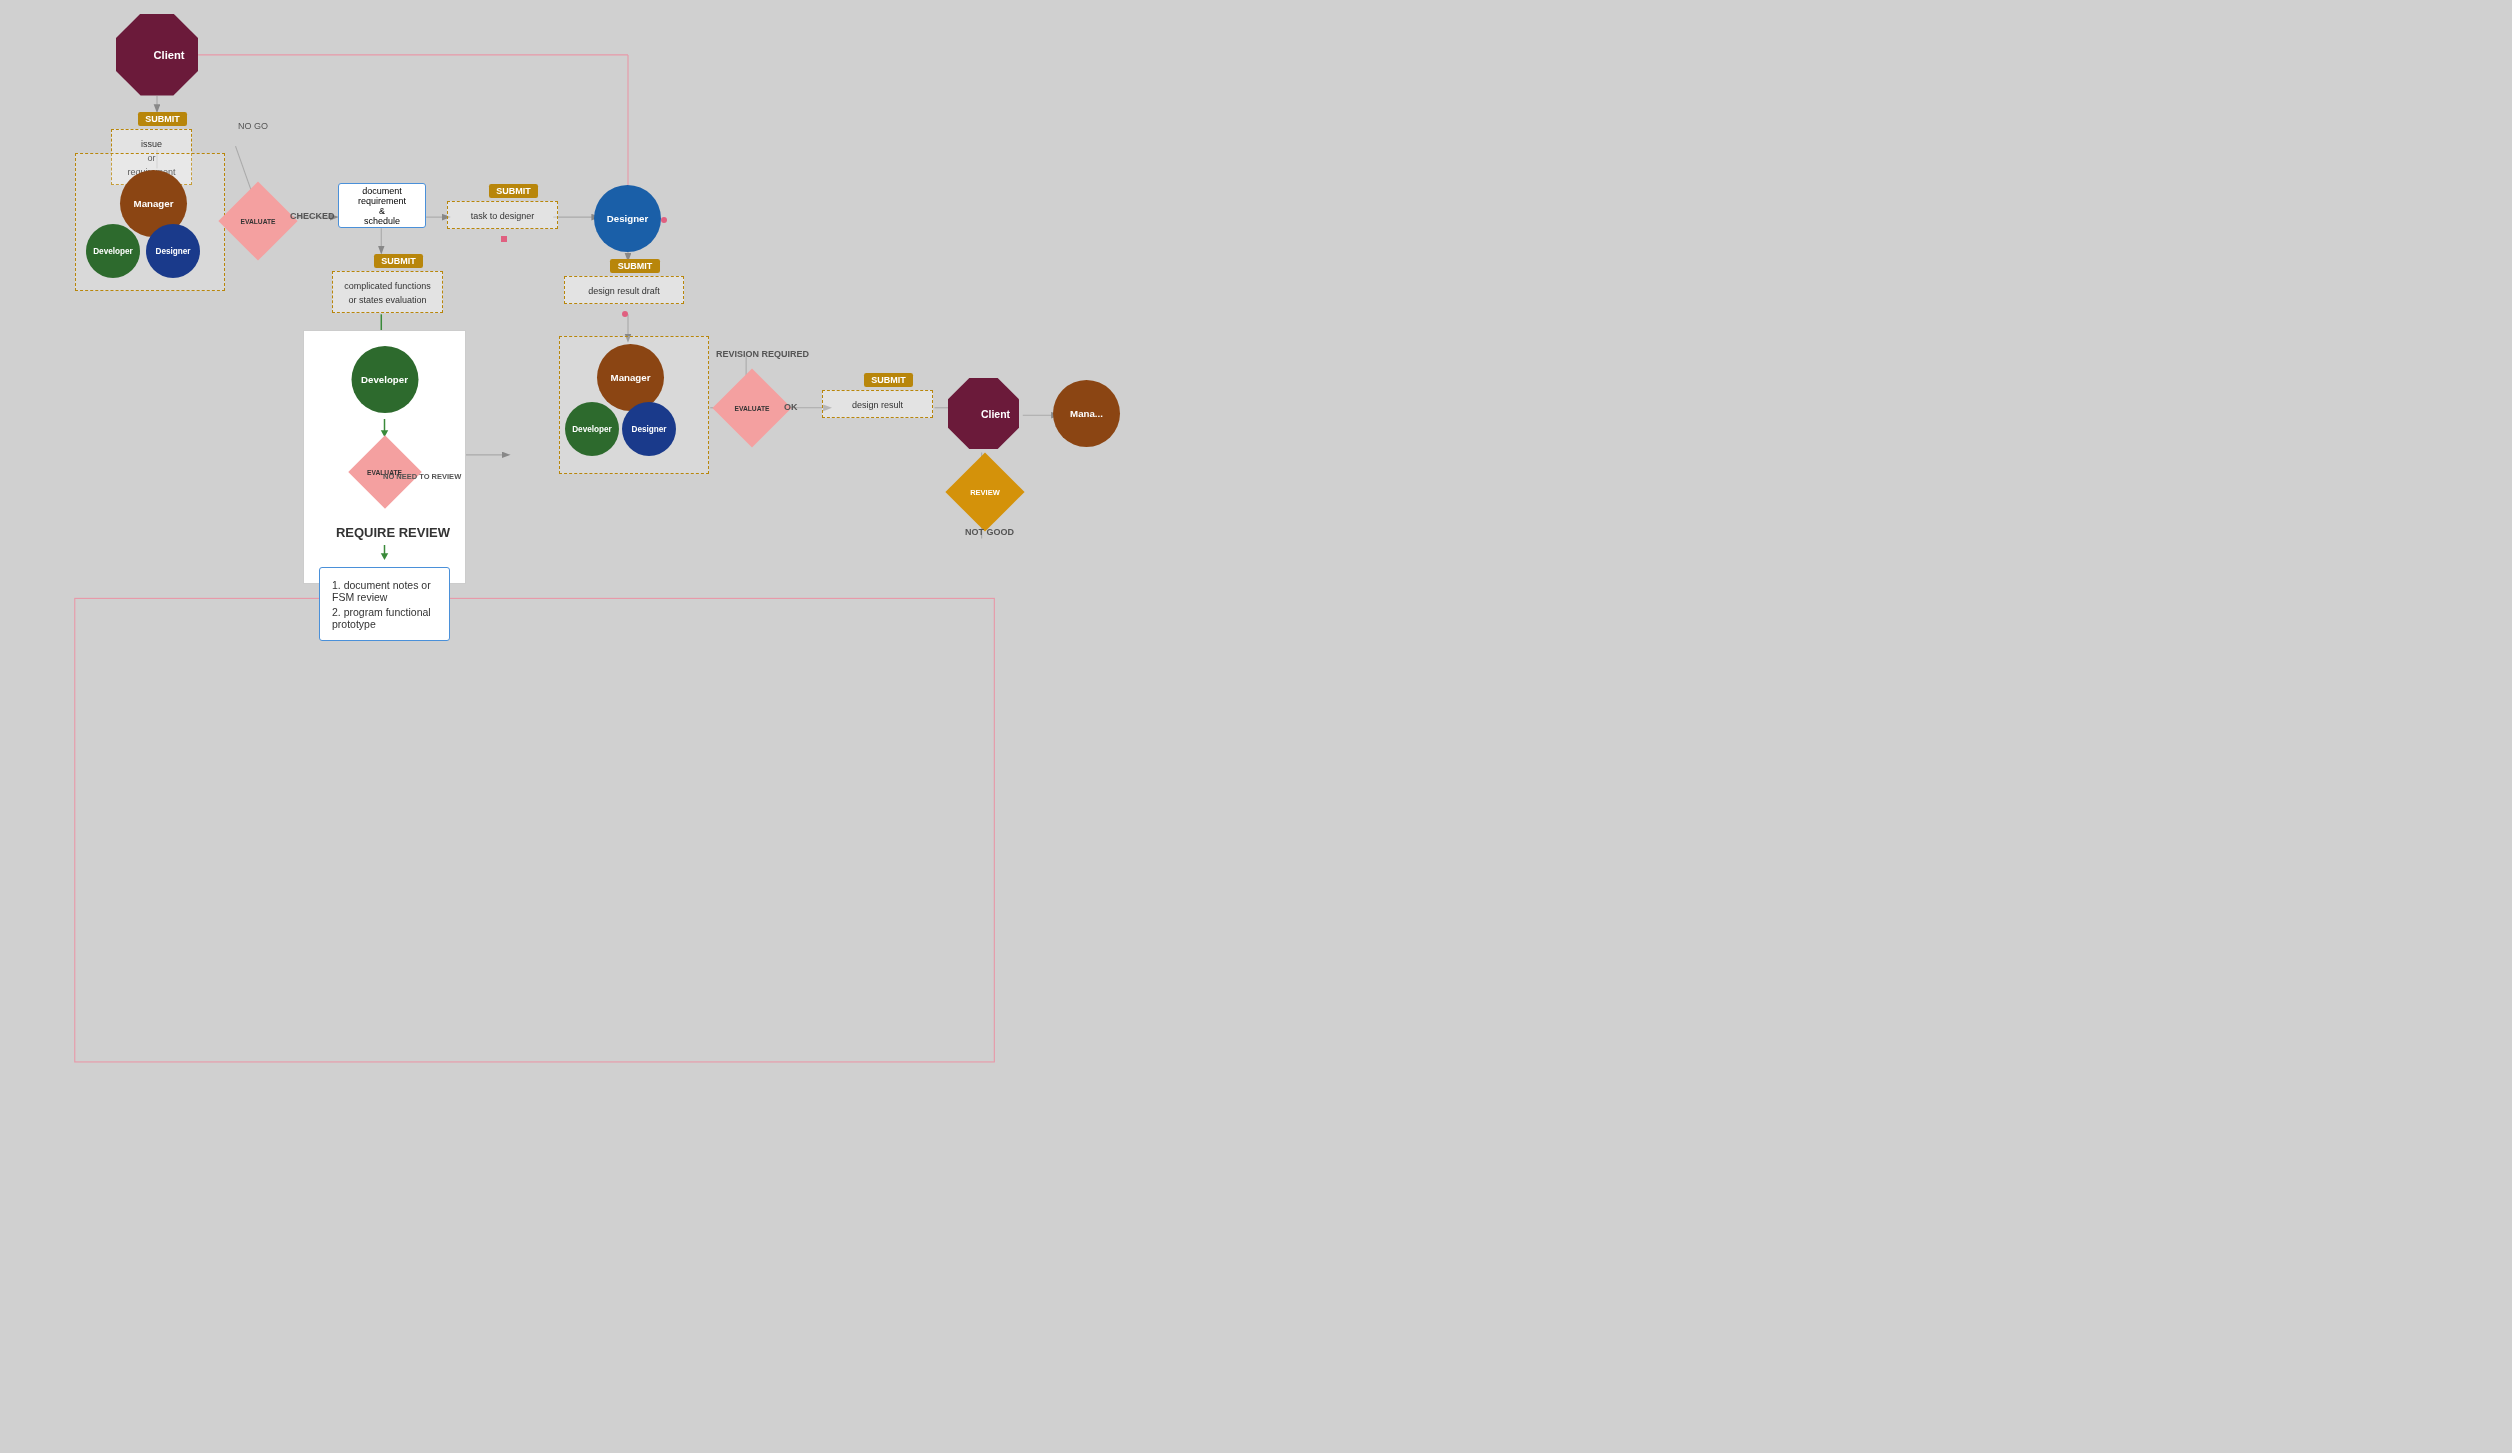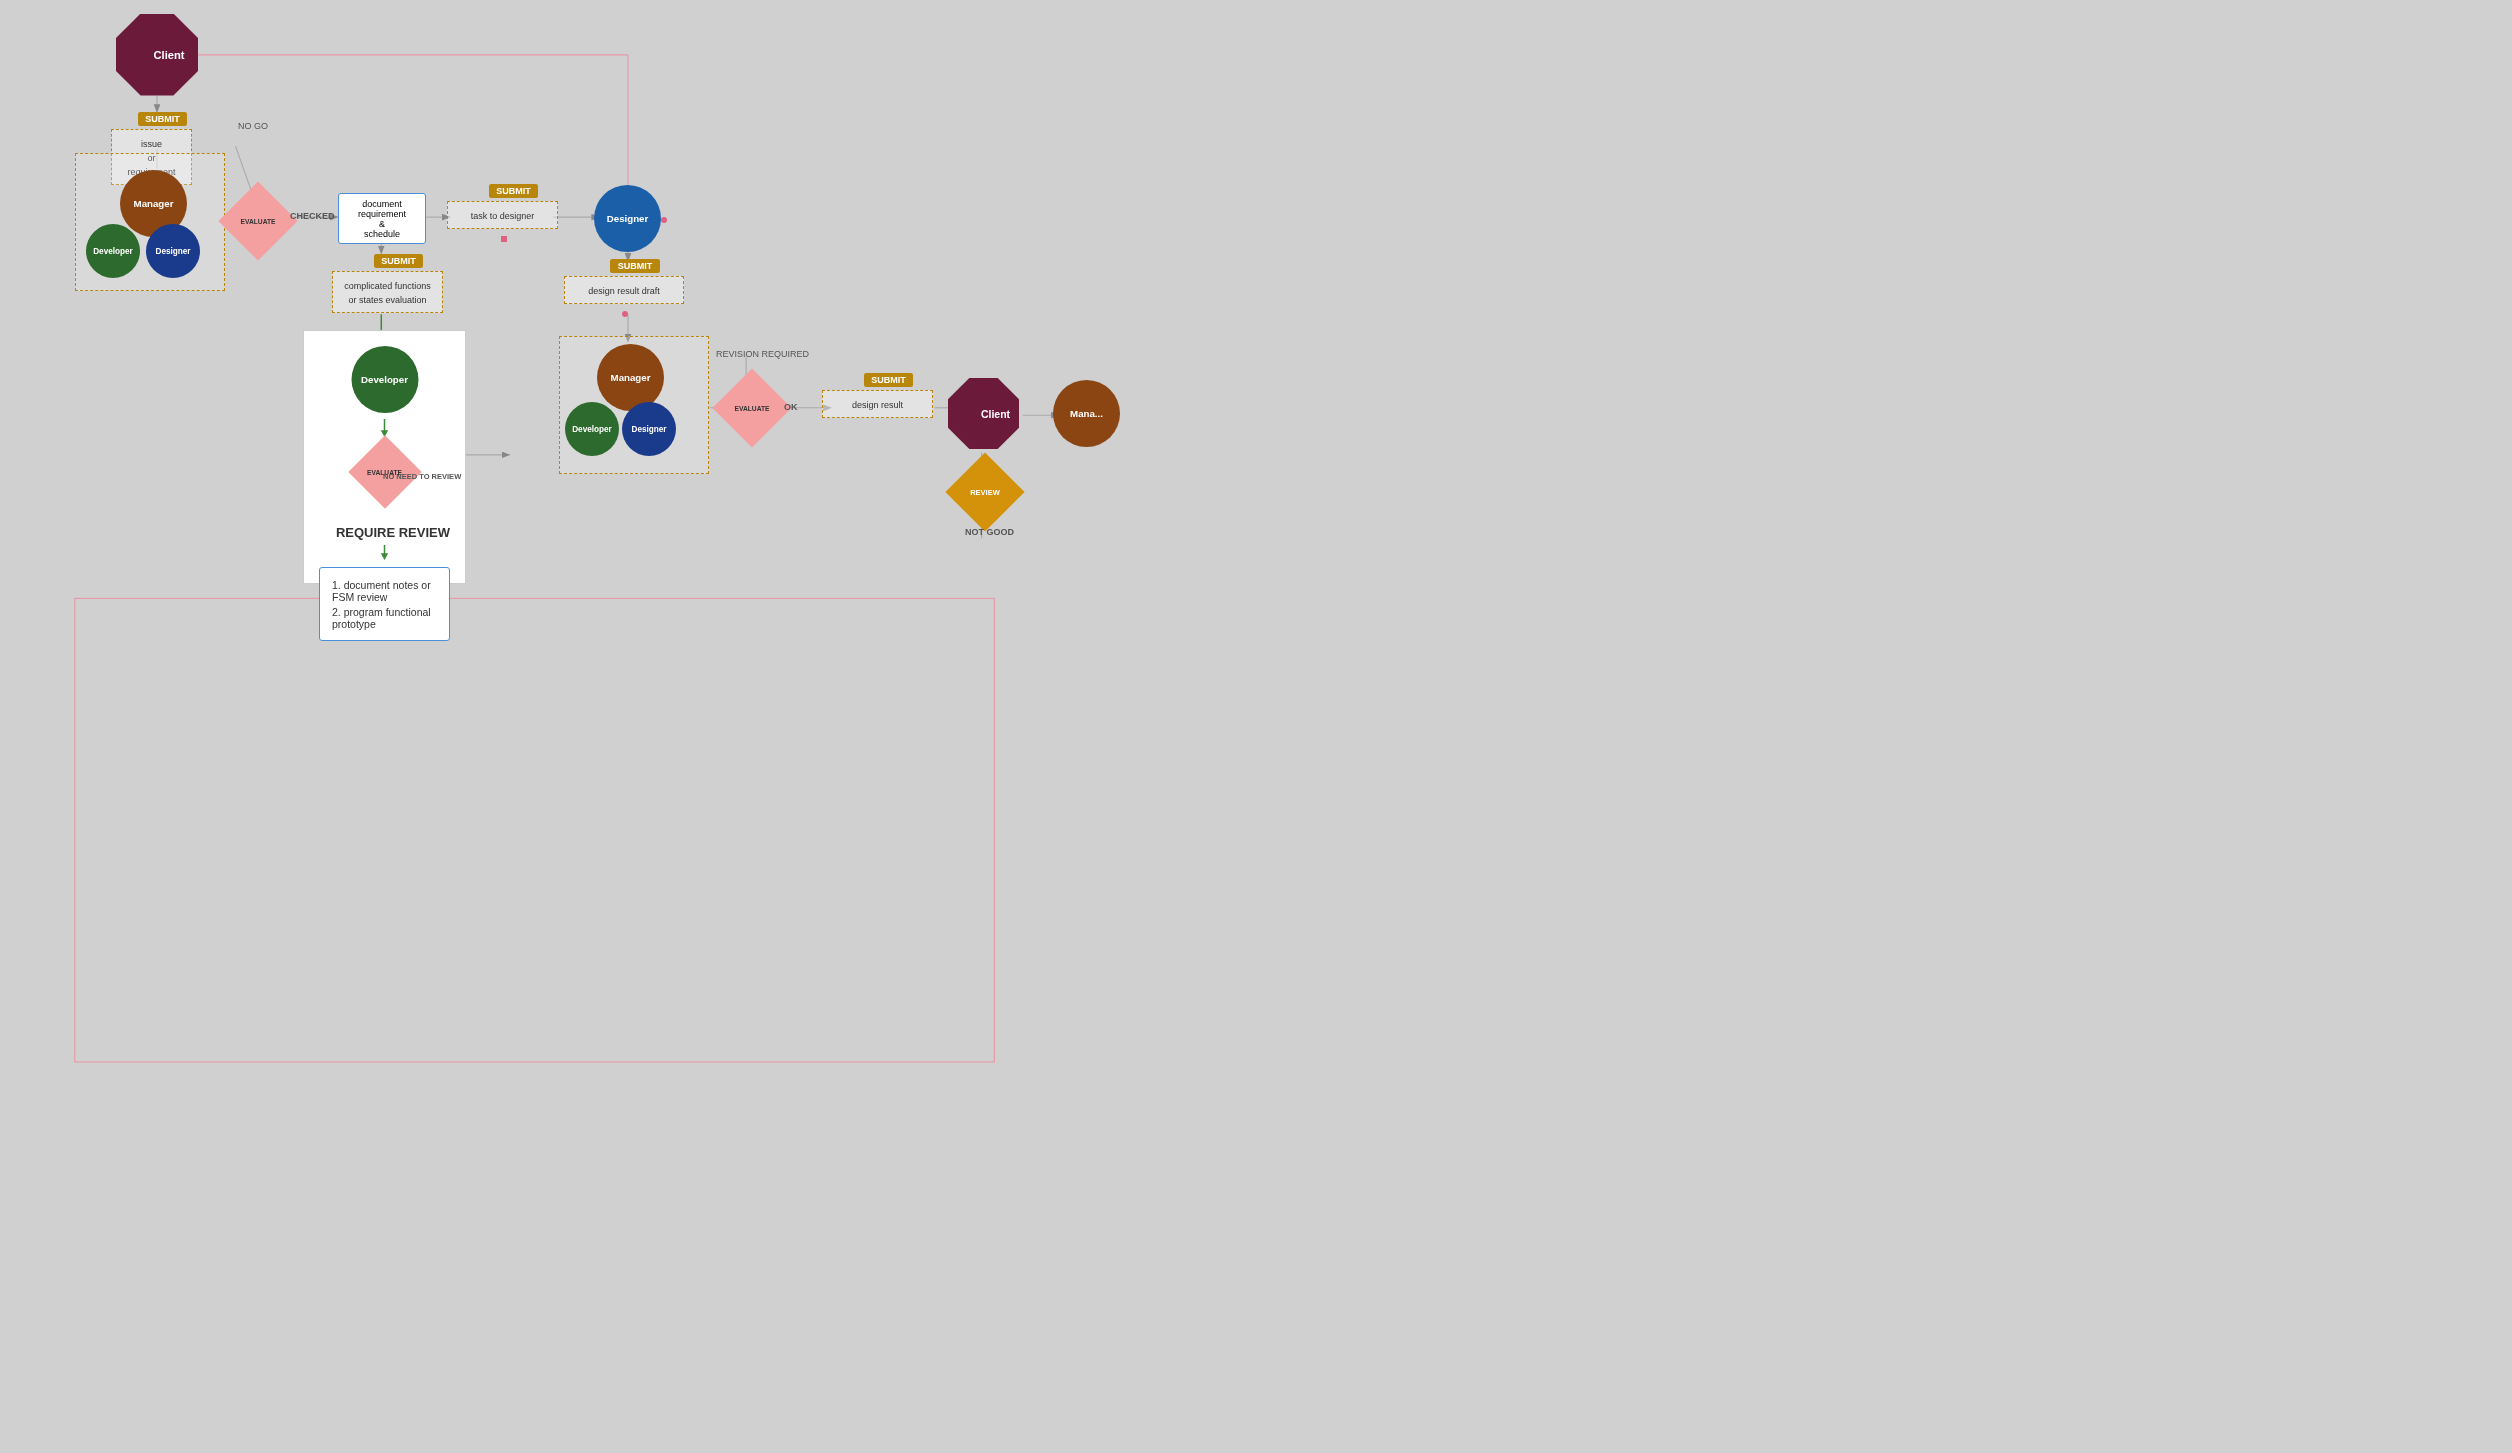--- a/index.html
+++ b/index.html
@@ -186,21 +186,21 @@
 
   <div style="position:absolute;left:230px;top:193px;width:56px;height:56px;">
     <div class="diamond" style="width:56px;height:56px;background:#f4a0a0;position:absolute;top:0;left:0;"></div>
     <div style="position:absolute;top:0;left:0;width:56px;height:56px;display:flex;align-items:center;justify-content:center;">
       <span style="font-size:6.7px;font-weight:bold;color:#333;text-align:center;">EVALUATE</span>
     </div>
   </div>
 
   <div style="position:absolute;left:290px;top:211px;font-size:9px;font-weight:bold;color:#555;">CHECKED</div>
 
-  <div class="rect-box" style="position:absolute;left:338px;top:193px;width:88px;height:51px;font-size:9px;display:flex;align-items:center;justify-content:center;">
+  <div class="rect-box" style="position:absolute;left:338px;top:183px;width:88px;height:45px;font-size:9px;display:flex;align-items:center;justify-content:center;">
     <span>document<br>requirement<br>&amp;<br>schedule</span>
   </div>
 
   <div style="position:absolute;left:447px;top:183px;text-align:center;">
     <div class="submit-badge">SUBMIT</div>
     <div class="submit-container" style="margin-top:3px;width:111px;">
       <span style="font-size:9px;color:#333;">task to designer</span>
     </div>
   </div>
 
@@ -228,21 +228,21 @@
   </div>
 
   <div class="node circle" style="left:565px;top:402px;width:54px;height:54px;background:#2d6a2d;">
     <span style="color:white;font-size:8.2px;font-weight:bold;">Developer</span>
   </div>
 
   <div class="node circle" style="left:622px;top:402px;width:54px;height:54px;background:#1a3a8b;">
     <span style="color:white;font-size:8.2px;font-weight:bold;">Designer</span>
   </div>
 
-  <div style="position:absolute;left:716px;top:349px;font-size:9px;font-weight:normal;color:#555;">REVISION REQUIRED</div>
+  <div style="position:absolute;left:716px;top:349px;font-size:9px;font-weight:bold;color:#555;">REVISION REQUIRED</div>
 
   <div style="position:absolute;left:724px;top:380px;width:56px;height:56px;">
     <div class="diamond" style="width:56px;height:56px;background:#f4a0a0;position:absolute;"></div>
     <div style="position:absolute;top:0;left:0;width:56px;height:56px;display:flex;align-items:center;justify-content:center;">
       <span style="font-size:6.7px;font-weight:bold;color:#333;">EVALUATE</span>
     </div>
   </div>
 
   <div style="position:absolute;left:784px;top:402px;font-size:9px;font-weight:bold;color:#555;text-align:center;">OK</div>
 

